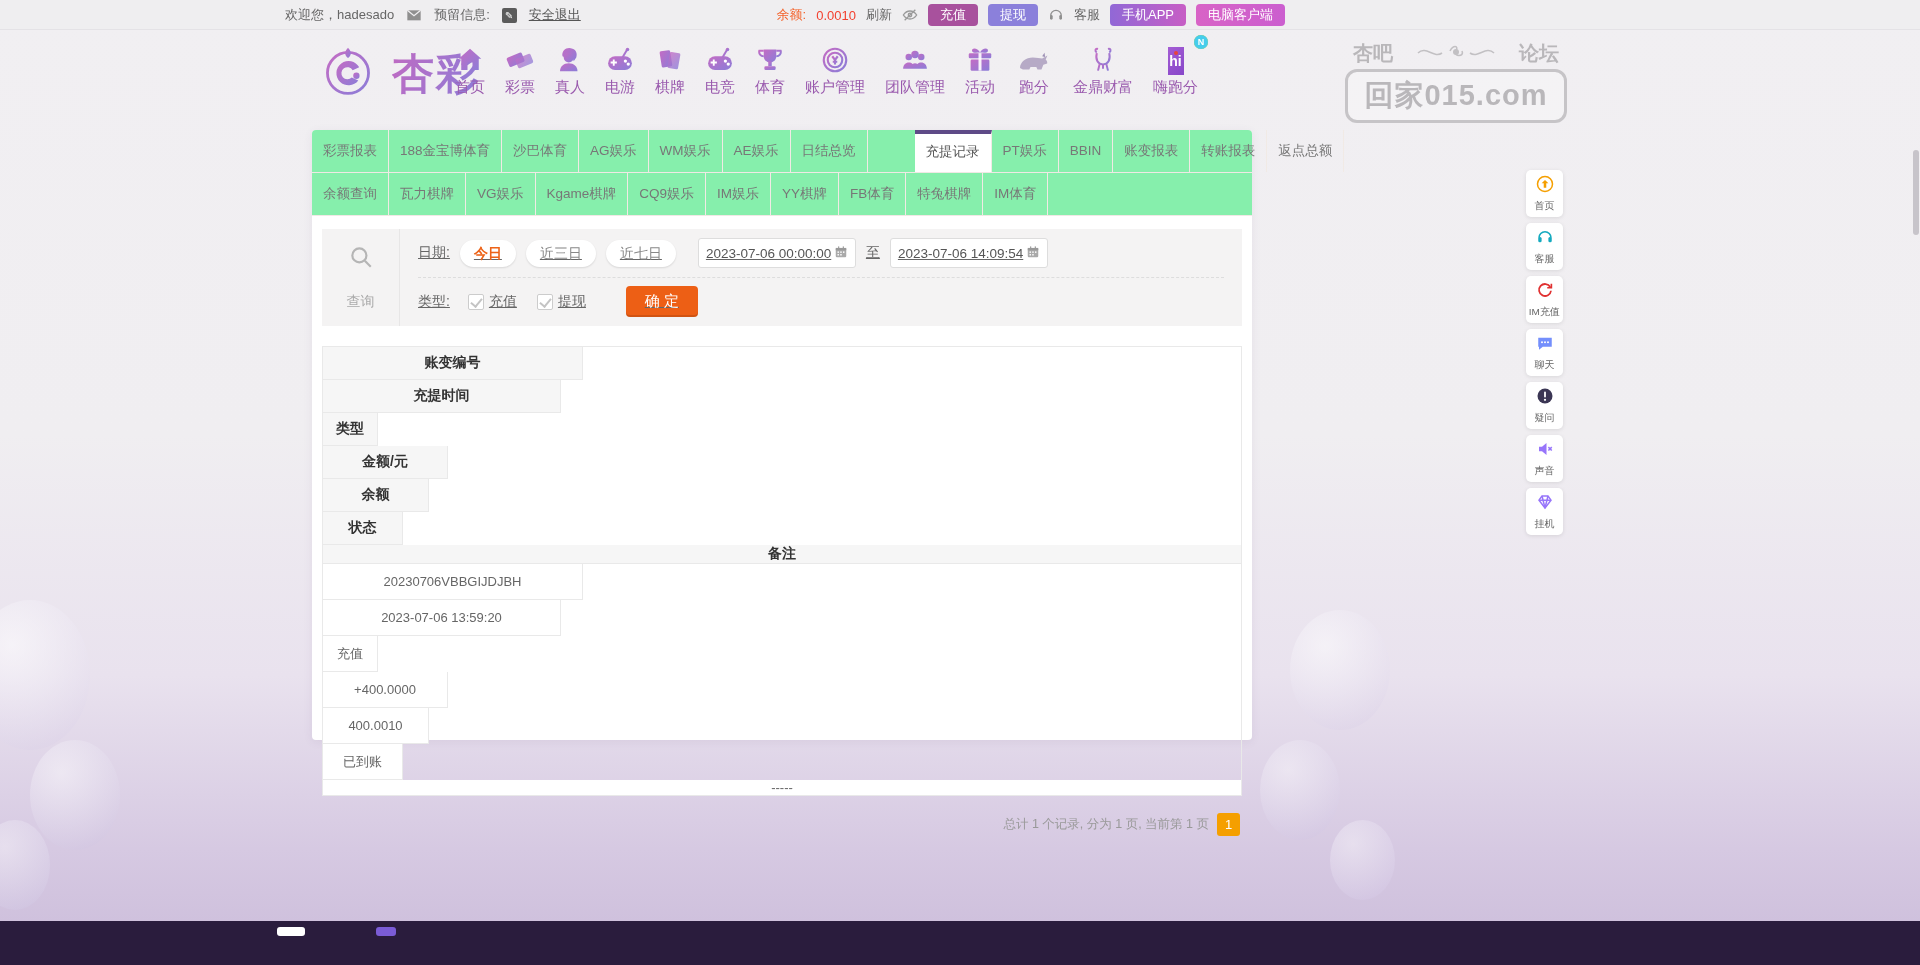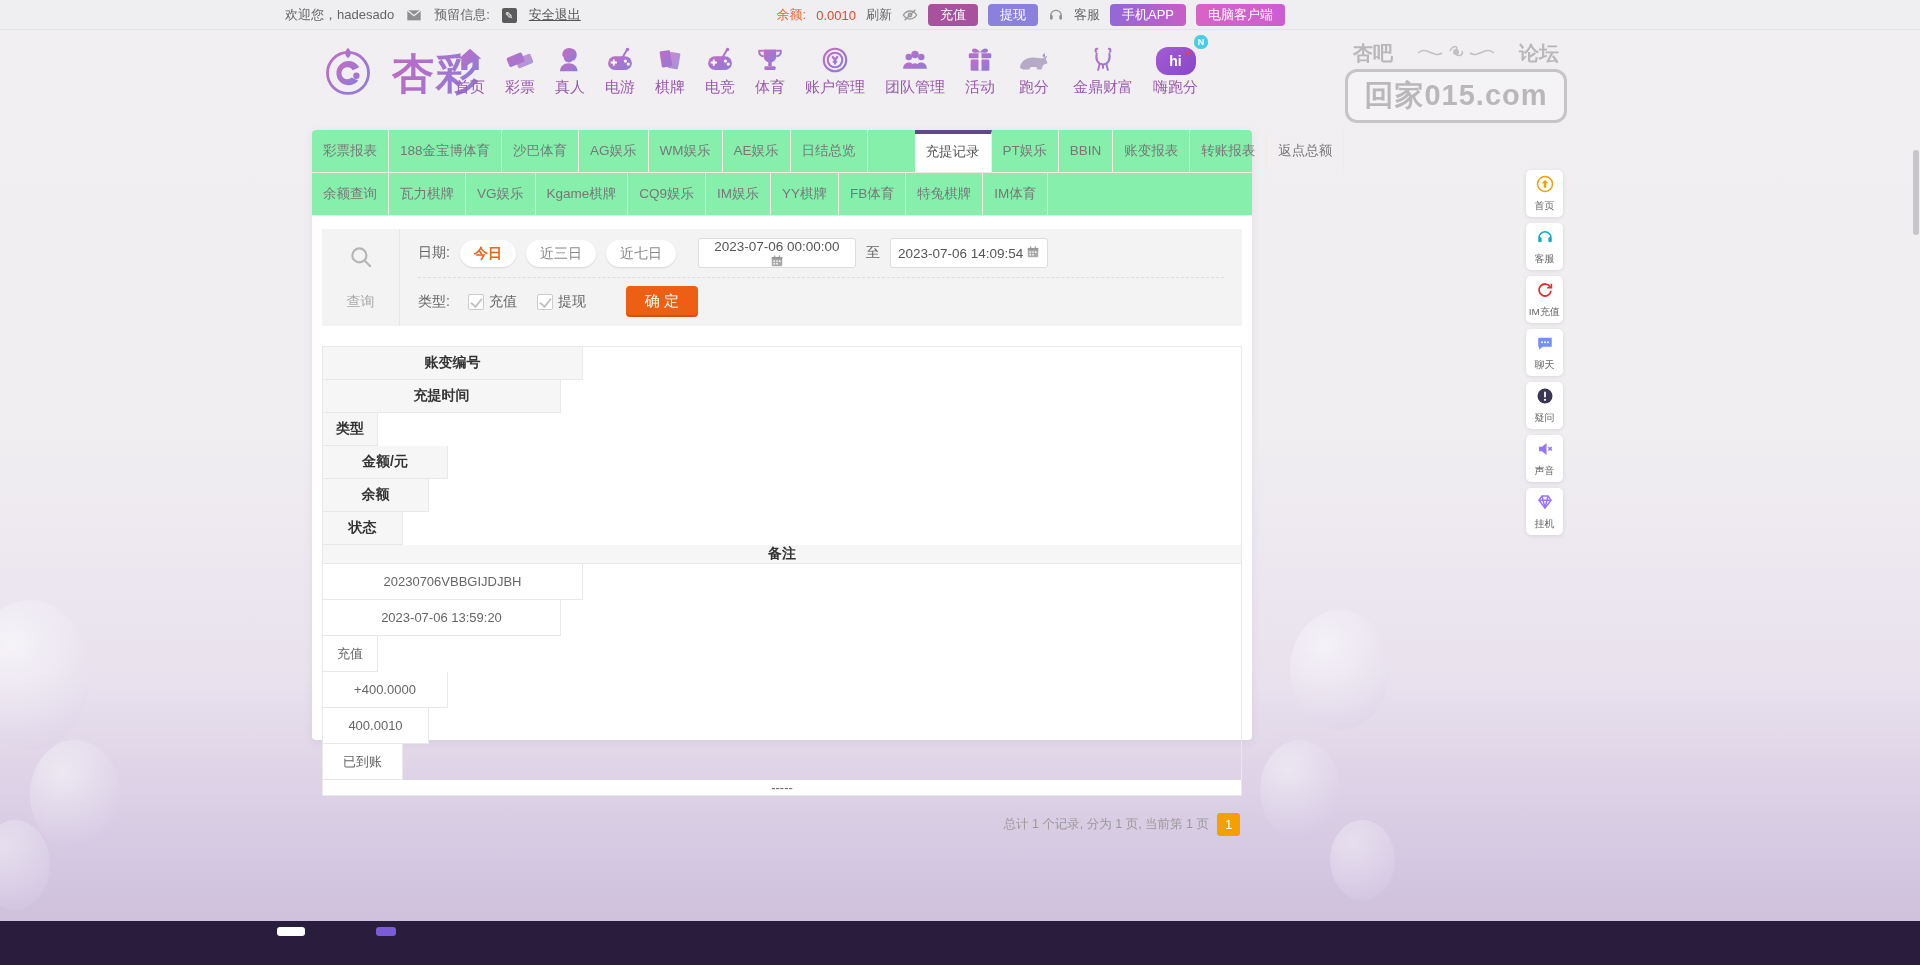--- a/index.html
+++ b/index.html
@@ -32,40 +32,40 @@
   .header { position:absolute; top:31px; left:0; width:1570px; height:90px; }
   .logo { position:absolute; left:320px; top:13px; display:flex; align-items:center; gap:16px; cursor:pointer; }
   .logo-text { font-size:42px; font-weight:bold; background:linear-gradient(110deg,#c06ac2,#8b7dd8); -webkit-background-clip:text; background-clip:text; color:transparent; letter-spacing:2px; }
   .nav { position:absolute; left:455px; top:10px; display:flex; gap:20px; align-items:flex-end; }
   .nav-item { display:flex; flex-direction:column; align-items:center; gap:3px; cursor:pointer; }
   .nav-ico { position:relative; height:34px; display:flex; align-items:flex-end; }
   .nav-label { font-size:15px; color:#9a5aae; white-space:nowrap; }
   .badge { position:absolute; top:-4px; right:-10px; width:14px; height:14px; border-radius:50%; color:#fff; font-size:9px; font-weight:bold; display:flex; align-items:center; justify-content:center; }
   .badge-n { background:#46cdec; }
   .badge-h { background:#f2d029; }
-  .hi-app { width:40px; height:28px; border-radius:12px; background:linear-gradient(135deg,#a45cd4,#8747c9); color:#fff; font-weight:bold; font-size:14px; display:flex; align-items:center; justify-content:center; position:relative; }
+  .hi-app { width:16px; height:28px; border-radius:0; background:linear-gradient(135deg,#a45cd4,#8747c9); color:#fff; font-weight:bold; font-size:14px; display:flex; align-items:center; justify-content:center; position:relative; }
   .hi-dot { position:absolute; top:4px; right:6px; width:4px; height:4px; border-radius:50%; background:#e8443a; }
 
   
   .watermark { position:absolute; left:1345px; top:40px; width:222px; color:#b9b7ba; }
   .wm-row { display:flex; align-items:center; justify-content:space-between; font-size:20px; font-weight:bold; padding:0 8px; }
   .wm-box { margin-top:2px; border:3px solid #c6c4c7; border-radius:12px; text-align:center; font-size:29px; font-weight:bold; padding:4px 4px; letter-spacing:1px; background:rgba(255,255,255,.25); }
 
   
   .card { position:absolute; left:312px; top:130px; width:940px; height:610px; background:#fff; border-radius:4px; box-shadow:0 2px 10px rgba(90,70,120,.08); }
   .tabs-row { display:flex; background:#86efac; border-bottom:1px solid #f0e9e5; }
   .tab { padding:0 11px; height:42px; line-height:42px; font-size:13.5px; color:#777; border-right:1px solid #f1eae5; cursor:pointer; white-space:nowrap; }
   .tab.active { background:#fff; border-top:4px solid #5e4a87; line-height:36px; color:#555;margin-left:47px; }
   .tabs-row.r1 { border-radius:4px 4px 0 0; }
 
   
   .filter { margin:13px 10px 0; background:#f4f3f3; height:97px; display:flex; }
   .filter-query { width:78px; border-right:1px solid #e7e6e6; display:flex; flex-direction:column; align-items:center; justify-content:center; gap:20px; color:#a9a9a9; font-size:14px; }
   .filter-body { flex:1; padding:0 18px; }
-  .f-row { display:flex; align-items:center; height:48px; gap:10px; font-size:14px; color:#666; }
+  .f-row { display:flex; align-items:center; height:48px; gap:10px; font-size:14px; color:#666;text-decoration:underline; }
   .f-row2 { border-top:1px dashed #ddd; height:48px; }
   .pill { background:#fff; border-radius:14px; height:27px; line-height:27px; padding:0 14px; font-size:14px; color:#888; box-shadow:0 1px 2px rgba(0,0,0,.12); cursor:pointer; }
   .pill.active { color:#ed6318; font-weight:bold; }
   .date-input { width:158px; height:30px; background:#fff; border:1px solid #ddd; border-radius:3px; display:flex; align-items:center; justify-content:space-between; padding:0 7px; font-size:13.5px; color:#555; cursor:pointer; }
   .chk { display:flex; align-items:center; gap:5px; cursor:pointer; }
   .chk-box { width:16px; height:16px; background:#fff; border:1px solid #ccc; border-radius:2px; position:relative; }
   .chk-box::after { content:""; position:absolute; left:4px; top:1px; width:5px; height:9px; border:solid #c4c4c4; border-width:0 2px 2px 0; transform:rotate(40deg); }
   .btn-submit { margin-left:30px; width:72px; height:31px; background:#ed5f15; border:none; border-radius:4px; color:#fff; font-size:15px; cursor:pointer; box-shadow:inset 0 -2px 0 rgba(0,0,0,.12); }
 
   
@@ -379,21 +379,21 @@
           </svg>
       </span>
       <span>查询</span>
     </div>
     <div class="filter-body">
       <div class="f-row">
         <span>日期:</span>
         <span class="pill active">今日</span>
         <span class="pill">近三日</span>
         <span class="pill">近七日</span>
-        <span class="date-input" style="margin-left:12px;flex-direction:column;">
+        <span class="date-input" style="margin-left:12px;">
           <span>2023-07-06 00:00:00</span>
           <span>
             <svg viewBox="0 0 24 24" width="14" height="14" fill="#aaa">
                 <rect x="3" y="5" width="18" height="16" rx="2"></rect>
                 <rect x="3" y="5" width="18" height="4" fill="#999"></rect>
                 <rect x="7" y="2" width="2" height="5" rx="1" fill="#999"></rect>
                 <rect x="15" y="2" width="2" height="5" rx="1" fill="#999"></rect>
                 <g fill="#fff">
                   <rect x="6" y="11" width="2.5" height="2.5"></rect>
                   <rect x="10.7" y="11" width="2.5" height="2.5"></rect>

